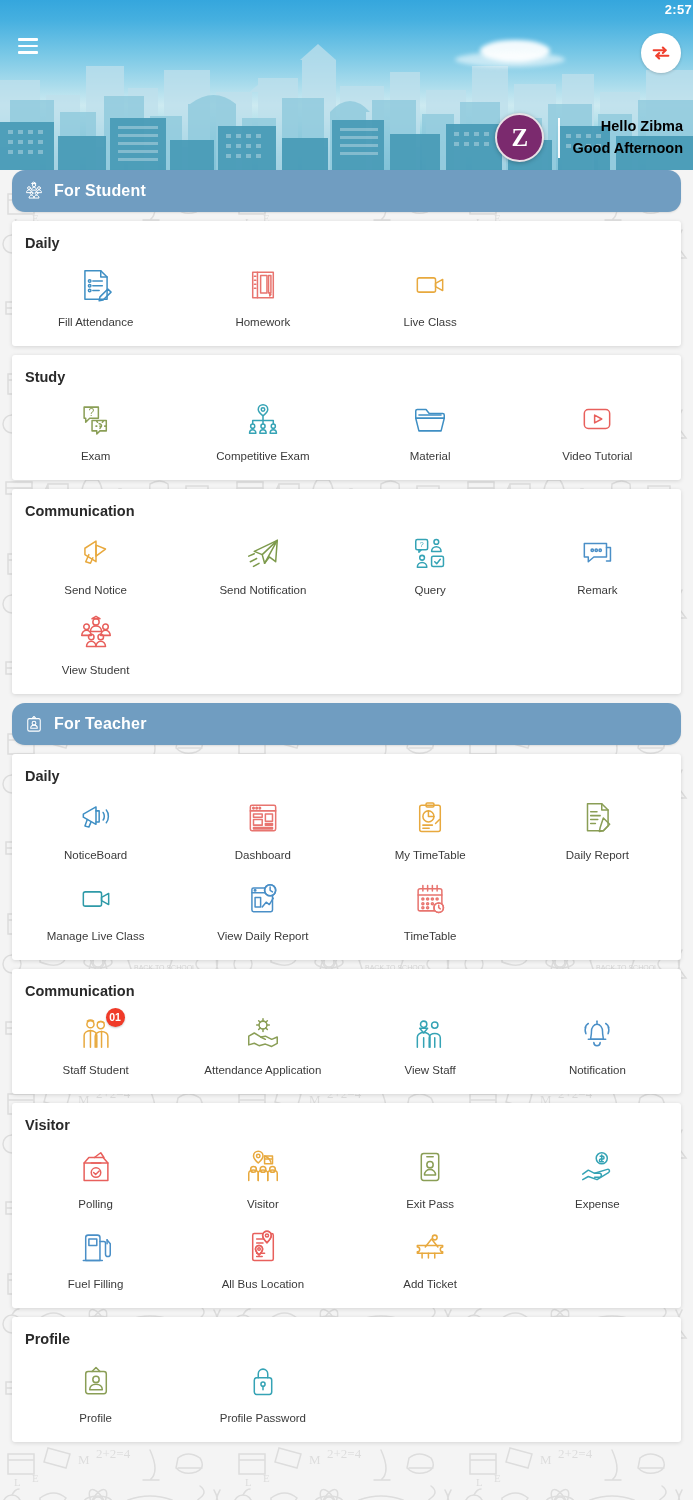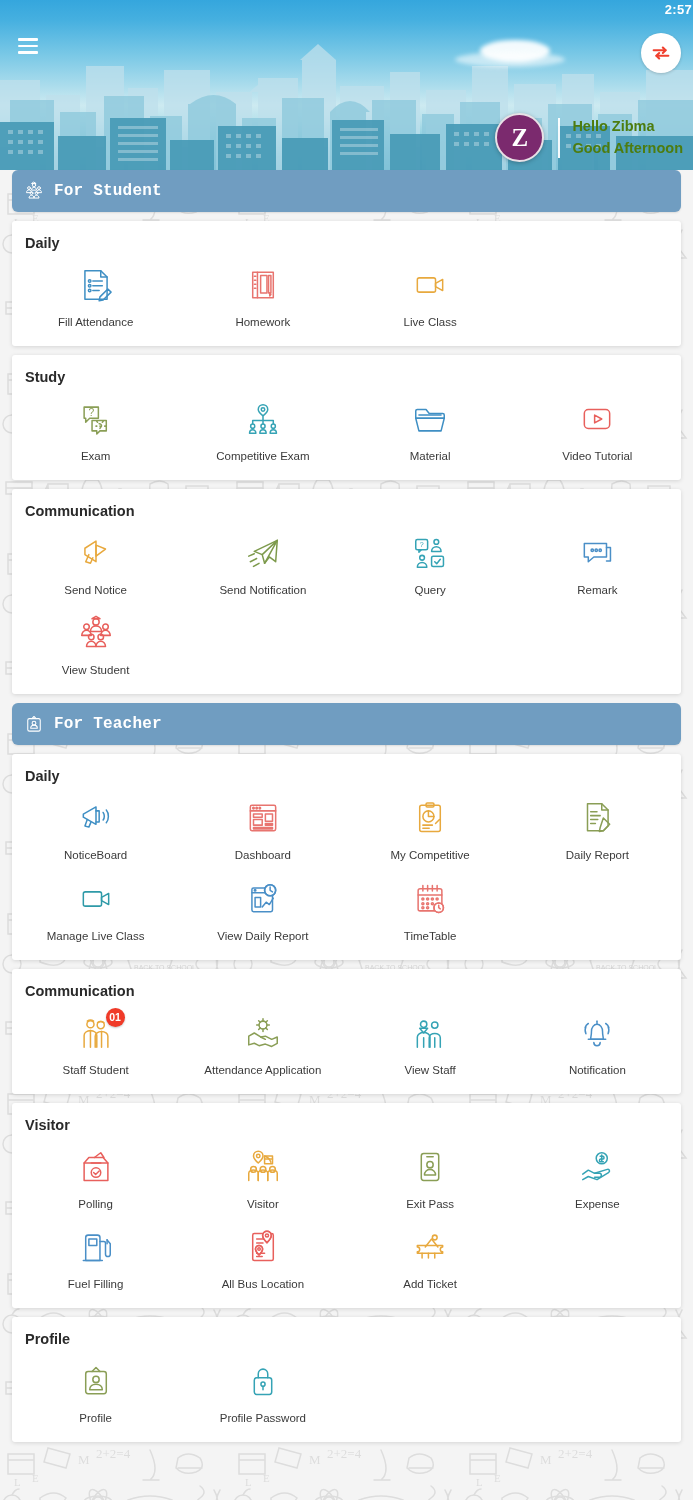--- a/index.html
+++ b/index.html
@@ -81,37 +81,36 @@
     border: 2.5px solid #e8e1e6;
     display: flex; align-items: center; justify-content: center;
     color: #fff; font-size: 25px; font-weight: bold;
     font-family: "Liberation Serif", serif;
     box-shadow: 0 1px 4px rgba(0,0,0,.25);
   }
   .divider-v {
     width: 2px; height: 40px; background: #ffffff;
     margin: 0 12px 0 14px; opacity: .95;
   }
-  .greet { color: #4d7c0f; line-height: 1.45; text-align: left; }
+  .greet { color: #000000; line-height: 1.45; text-align: right; }
   .greet .l1 { font-size: 14.5px; font-weight: bold; }
   .greet .l2 { font-size: 14.5px; font-weight: bold; }
 
   
   .banner {
     position: relative;
     margin: 0 12px;
     height: 42px;
     background: #709dc1;
-    border-radius: 6px;
+    border-radius: 13px;
     display: flex; align-items: center;
     padding-left: 12px;
     overflow: hidden;
     z-index: 2;
     box-shadow: 0 1px 2px rgba(0,0,0,.10);
-    font-family: Liberation Mono, monospace;
   }
   .banner .bname {
     color: #ffffff; font-size: 16px; font-weight: bold;
     margin-left: 10px; letter-spacing: .2px;
     position: relative; z-index: 2;
   }
   .banner .bicon { position: relative; z-index: 2; display:flex; }
 
   
   .card {
@@ -600,21 +599,21 @@
             <svg width="38" height="38" viewBox="0 0 48 48" fill="none" stroke="#e8a93e" stroke-width="1.9" stroke-linecap="round" stroke-linejoin="round">
                 <rect x="11" y="8" width="26" height="33" rx="2.5"></rect>
         <rect x="19" y="5" width="10" height="5" rx="1.5"></rect>
         <circle cx="22" cy="22" r="7"></circle>
                 <path d="M22 15v7h7"></path>
         <path d="M15 33h12M15 37h8"></path>
         <path d="M31 31l5-5"></path>
               </svg>
 
           </div>
-          <div class="lbl">My Competitive</div>
+          <div class="lbl">My TimeTable</div>
         </div>
           <div class="tile">
           <div class="ic">
             <svg width="38" height="38" viewBox="0 0 48 48" fill="none" stroke="#8a9e56" stroke-width="1.9" stroke-linecap="round" stroke-linejoin="round">
                 <path d="M12 6h18l8 8v20l-6 6H12z"></path>
         <path d="M30 6v8h8"></path>
         <path d="M16 16h8M16 21h12M16 26h9M16 31h6"></path>
         <path d="M32 24l8 8-8 8-5 1 1-5z"></path>
               </svg>
 

